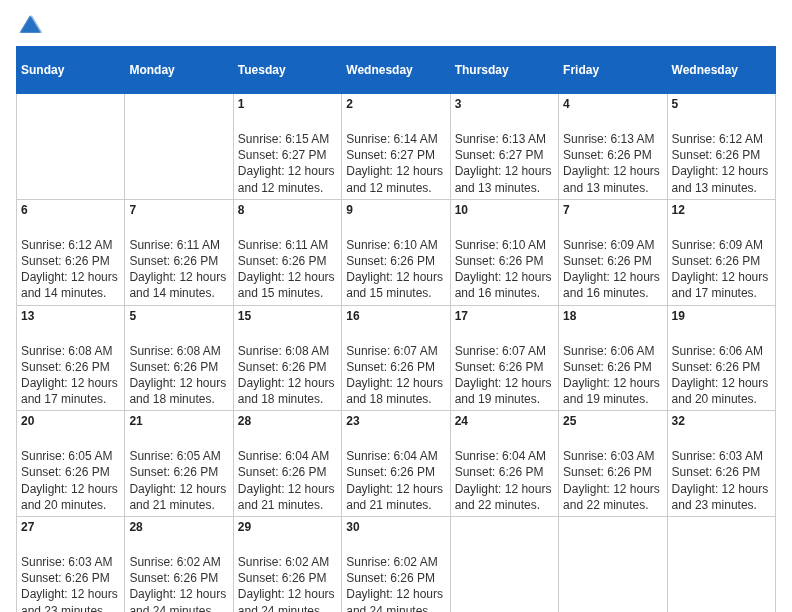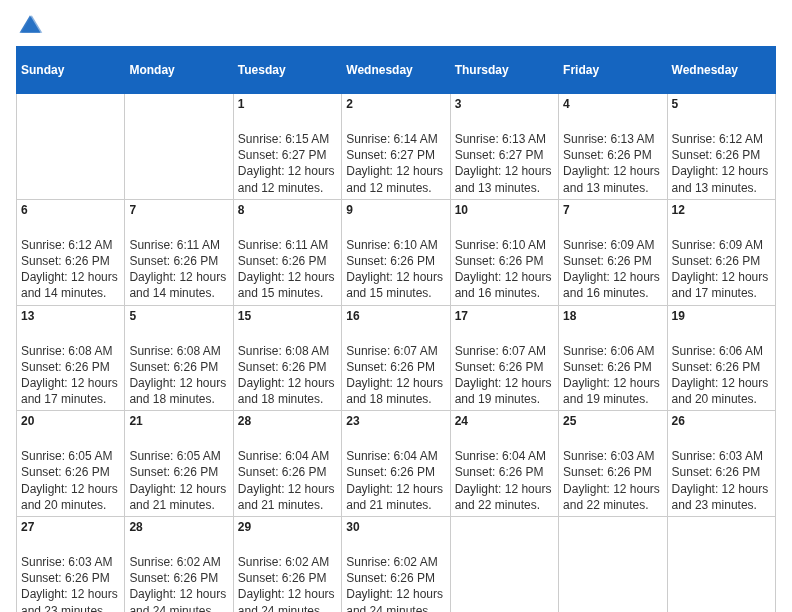--- a/index.html
+++ b/index.html
@@ -289,21 +289,21 @@
 Sunset: 6:26 PM
 Daylight: 12 hours and 22 minutes.</div>
           </td>
           <td>
             <span class="day-num">25</span>
             <div class="day-info" style="white-space: pre-line;">Sunrise: 6:03 AM
 Sunset: 6:26 PM
 Daylight: 12 hours and 22 minutes.</div>
           </td>
           <td>
-            <span class="day-num">26</span>
+            <span class="day-num">32</span>
             <div class="day-info" style="white-space: pre-line;">Sunrise: 6:03 AM
 Sunset: 6:26 PM
 Daylight: 12 hours and 23 minutes.</div>
           </td>
         </tr>
         <tr>
           <td>
             <span class="day-num">27</span>
             <div class="day-info" style="white-space: pre-line;">Sunrise: 6:03 AM
 Sunset: 6:26 PM

